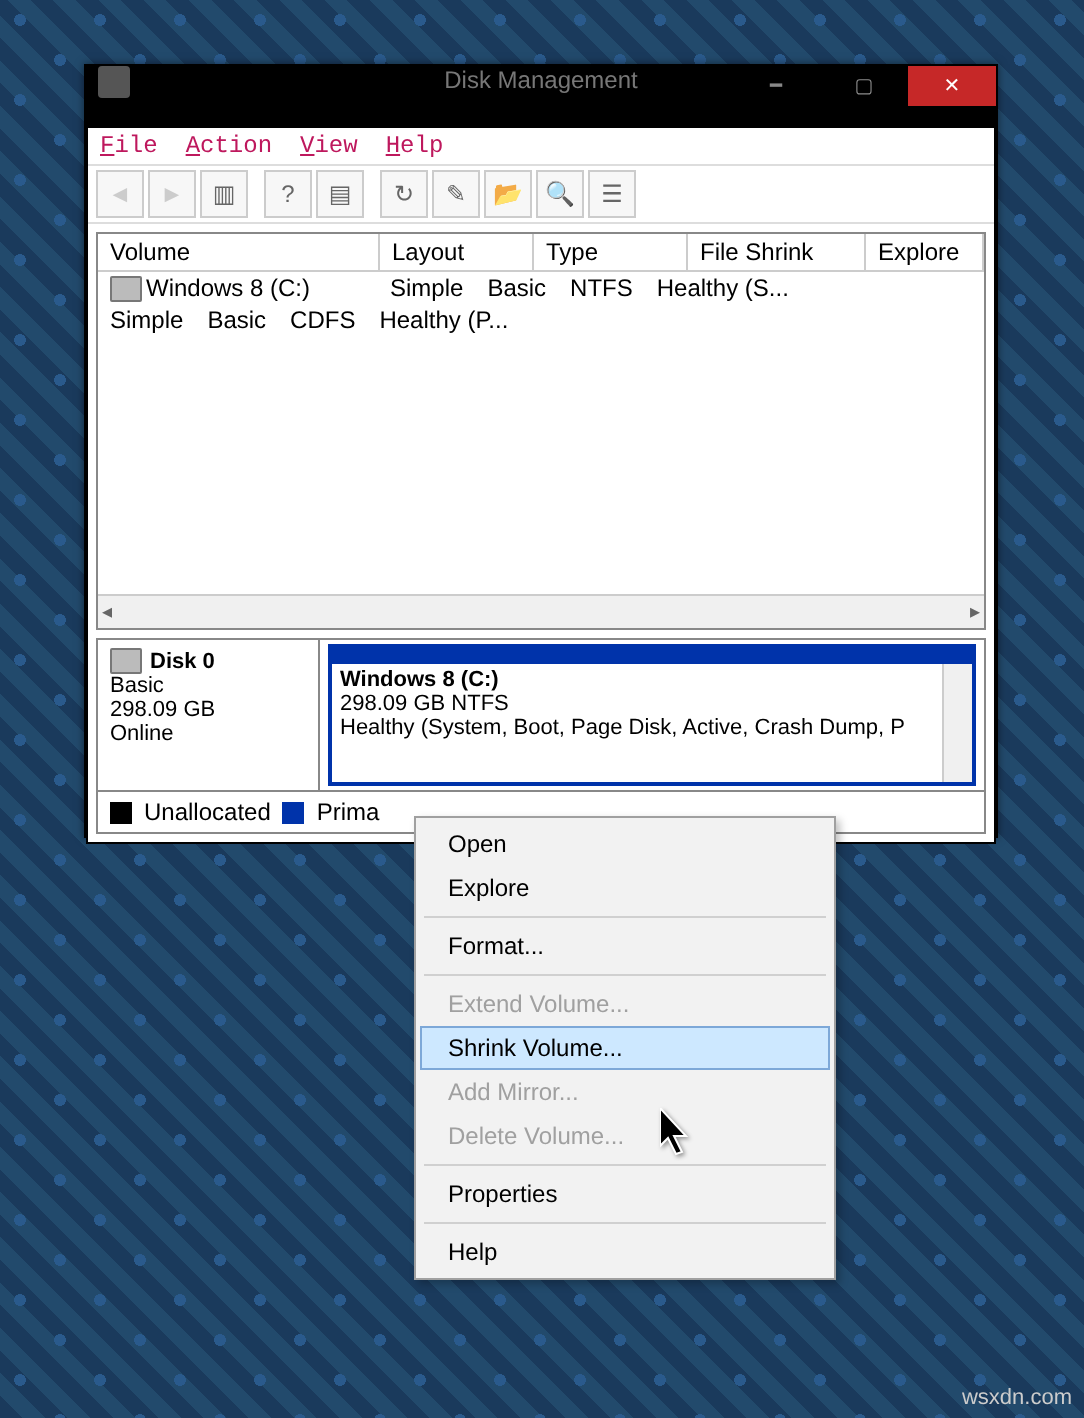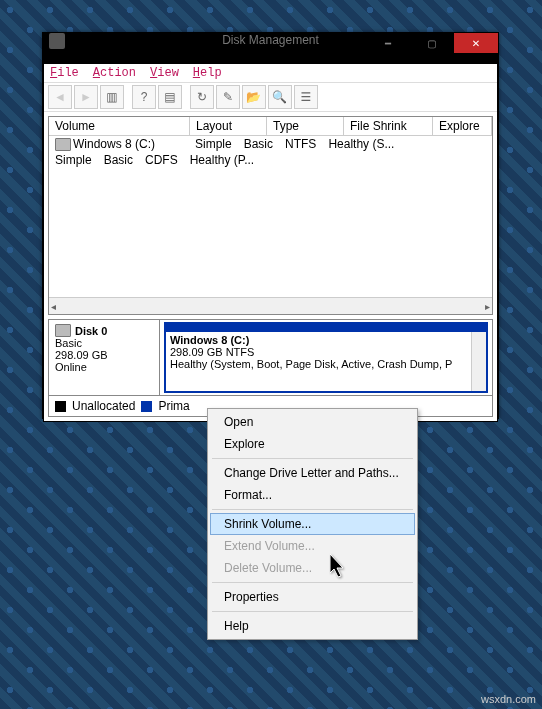--- a/index.html
+++ b/index.html
@@ -327,25 +327,25 @@
         <span>Prima</span>
       </div>
     </div>
   </div>
 </div>
 
 <div class="contextmenu" id="ctxmenu">
     <div class="cmitem">Open</div>
     <div class="cmitem">Explore</div>
     <div class="cmsep"></div>
-    <div class="cmitem">Change Drive Letter and Paths...</div>
     <div class="cmitem">Format...</div>
     <div class="cmsep"></div>
+    <div class="cmitem disabled">Extend Volume...</div>
     <div class="cmitem highlight">Shrink Volume...</div>
-    <div class="cmitem disabled">Extend Volume...</div>
+    <div class="cmitem disabled">Add Mirror...</div>
     <div class="cmitem disabled">Delete Volume...</div>
     <div class="cmsep"></div>
     <div class="cmitem">Properties</div>
     <div class="cmsep"></div>
     <div class="cmitem">Help</div>
   </div>
 
 <div class="cursor">
   <svg width="20" height="26">
       <polygon points="0,0 0,19 4,15 8,23 11,22 7,14 13,14" fill="#000" stroke="#fff" stroke-width="1"></polygon>

